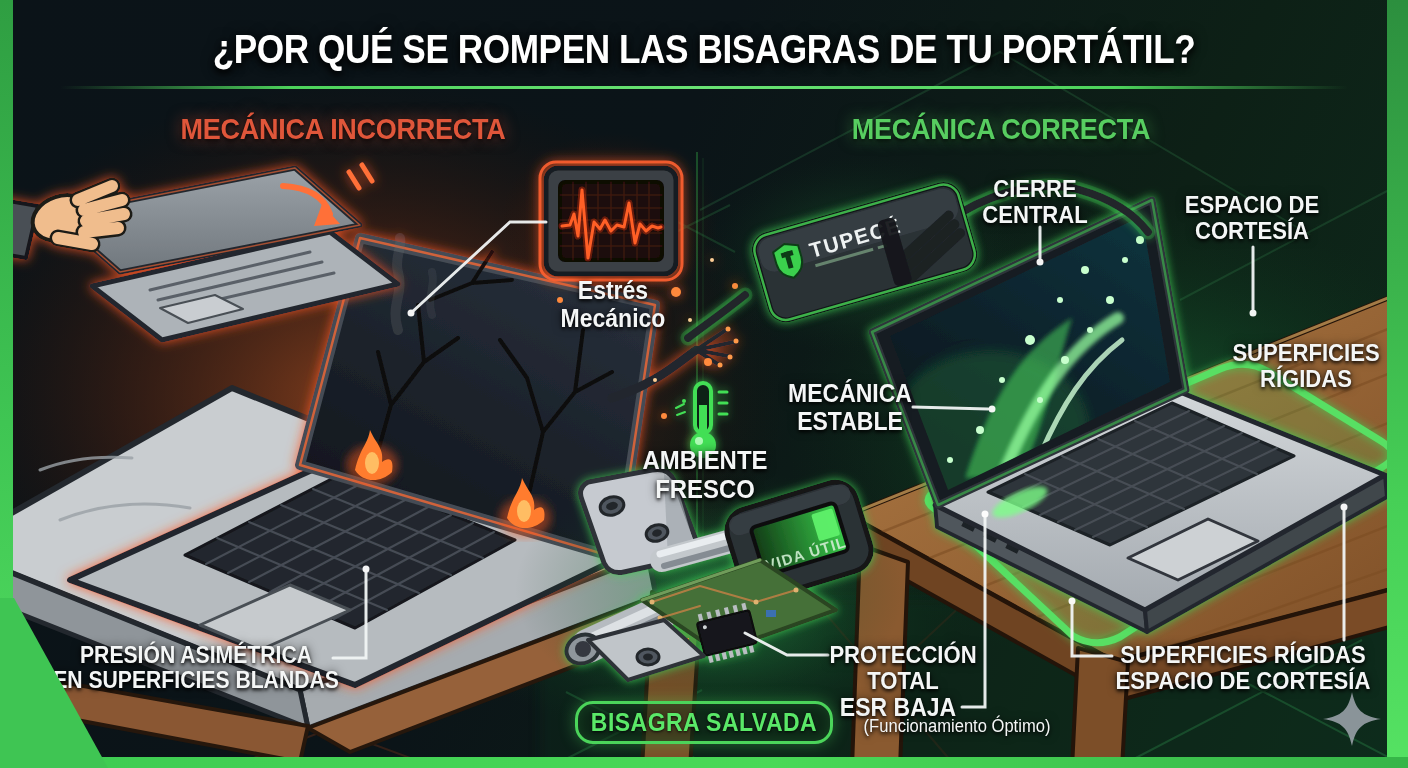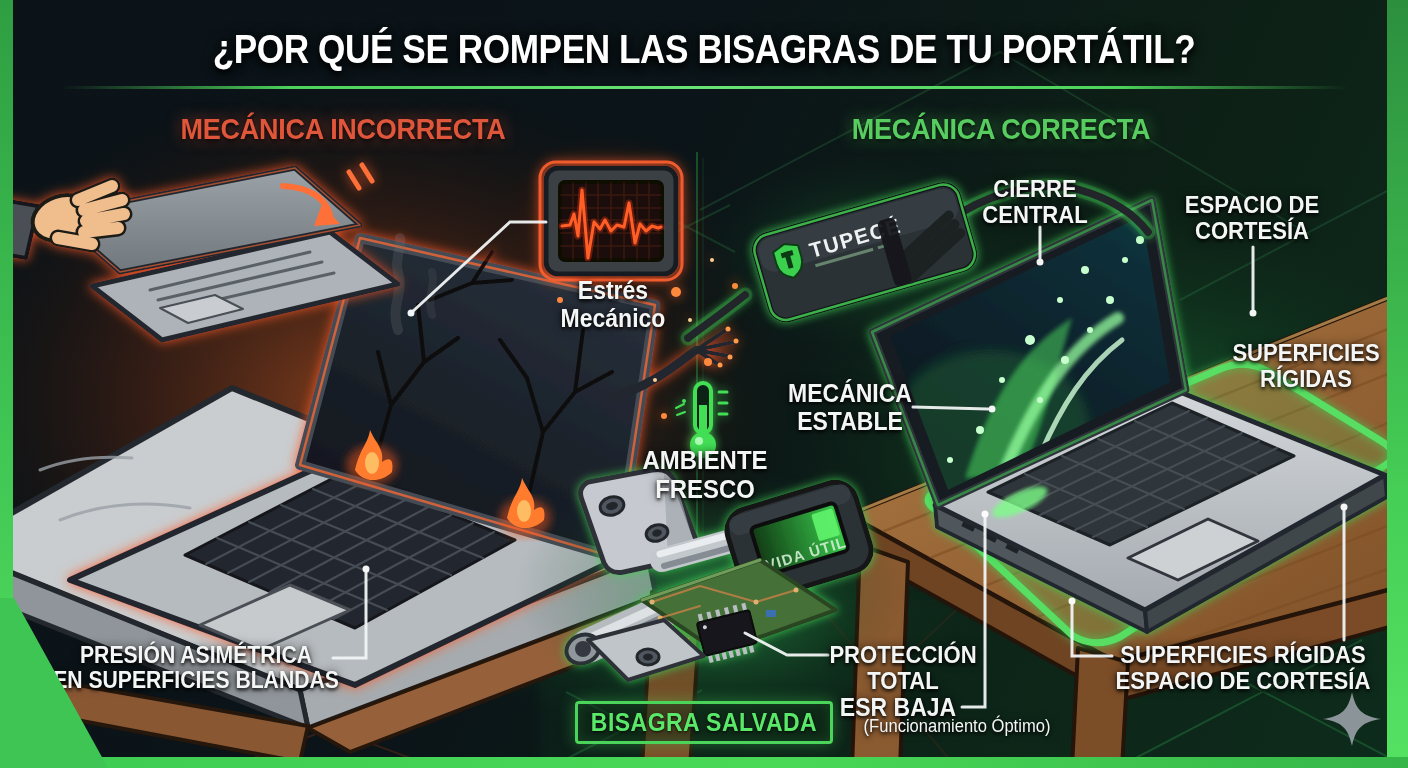--- a/index.html
+++ b/index.html
@@ -27,21 +27,21 @@
   .hdr-good{color:#57cd60;text-shadow:0 2px 5px rgba(0,0,0,.8),0 0 16px rgba(87,205,96,.55);}
   .lbl{
     position:absolute;color:#f4f6f6;font-weight:bold;text-align:center;white-space:nowrap;
     transform:translateX(-50%) scaleX(.92);line-height:1.1;
     text-shadow:0 2px 4px rgba(0,0,0,.95),0 0 10px rgba(0,0,0,.65);
   }
   .lbl .ln{display:block;}
   .sub{font-weight:normal;}
   .badge{
     position:absolute;left:575px;top:701px;width:252px;height:37px;
-    border:3px solid #4bd45a;border-radius:4px;background:rgba(16,44,24,.55);
+    border:3px solid #4bd45a;border-radius:18px;background:rgba(16,44,24,.55);
     display:flex;align-items:center;justify-content:center;
     color:#5ae868;font-weight:bold;font-size:25px;letter-spacing:.5px;
     box-shadow:0 0 16px rgba(70,220,90,.4),inset 0 0 12px rgba(70,220,90,.15);
     text-shadow:0 1px 3px rgba(0,0,0,.8);
   }
   .badge span{transform:scaleX(.92);white-space:nowrap;}
   .frame{position:absolute;z-index:30;}
   .frame-left{left:0;top:0;width:13px;height:768px;background:linear-gradient(180deg,#2f9e42,#3fc553 55%,#52dd60);}
   .frame-right{right:0;top:0;width:21px;height:768px;background:linear-gradient(180deg,#2c8f3e,#46cf56 65%,#55e263);}
   .frame-bottom{left:0;bottom:0;width:1408px;height:11px;background:linear-gradient(90deg,#3ecb52,#49d957 55%,#36b548);}

